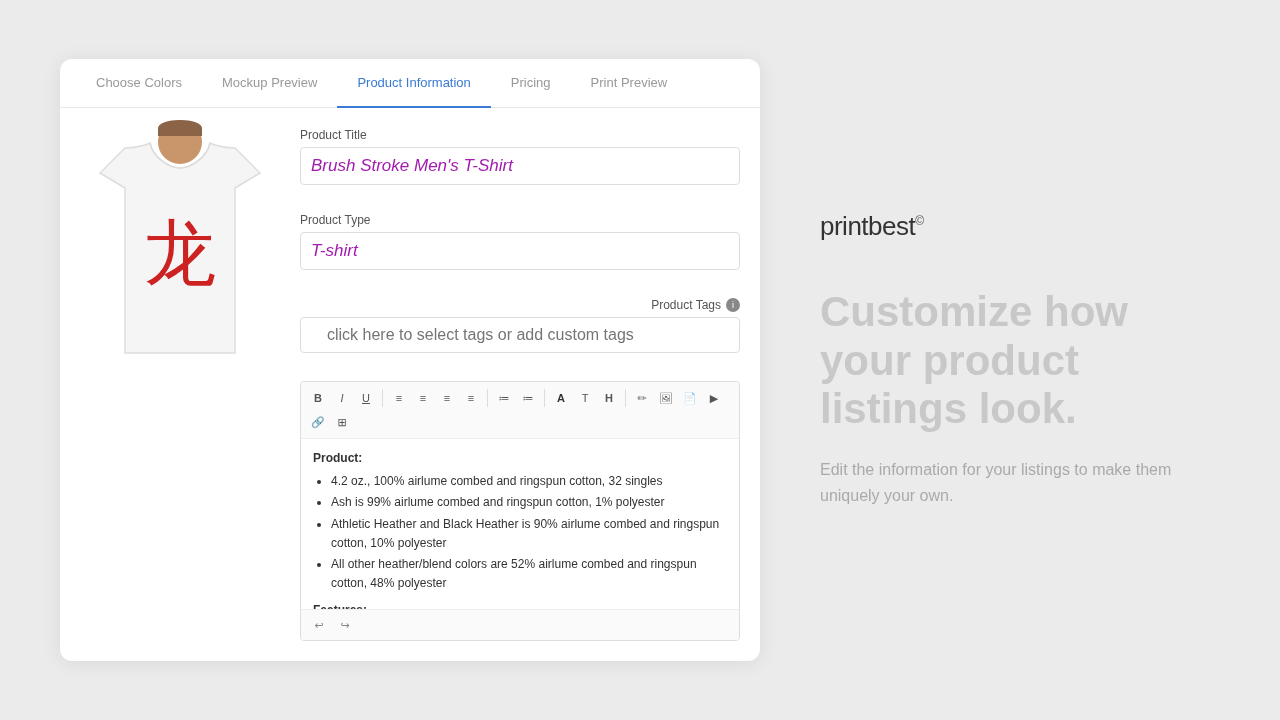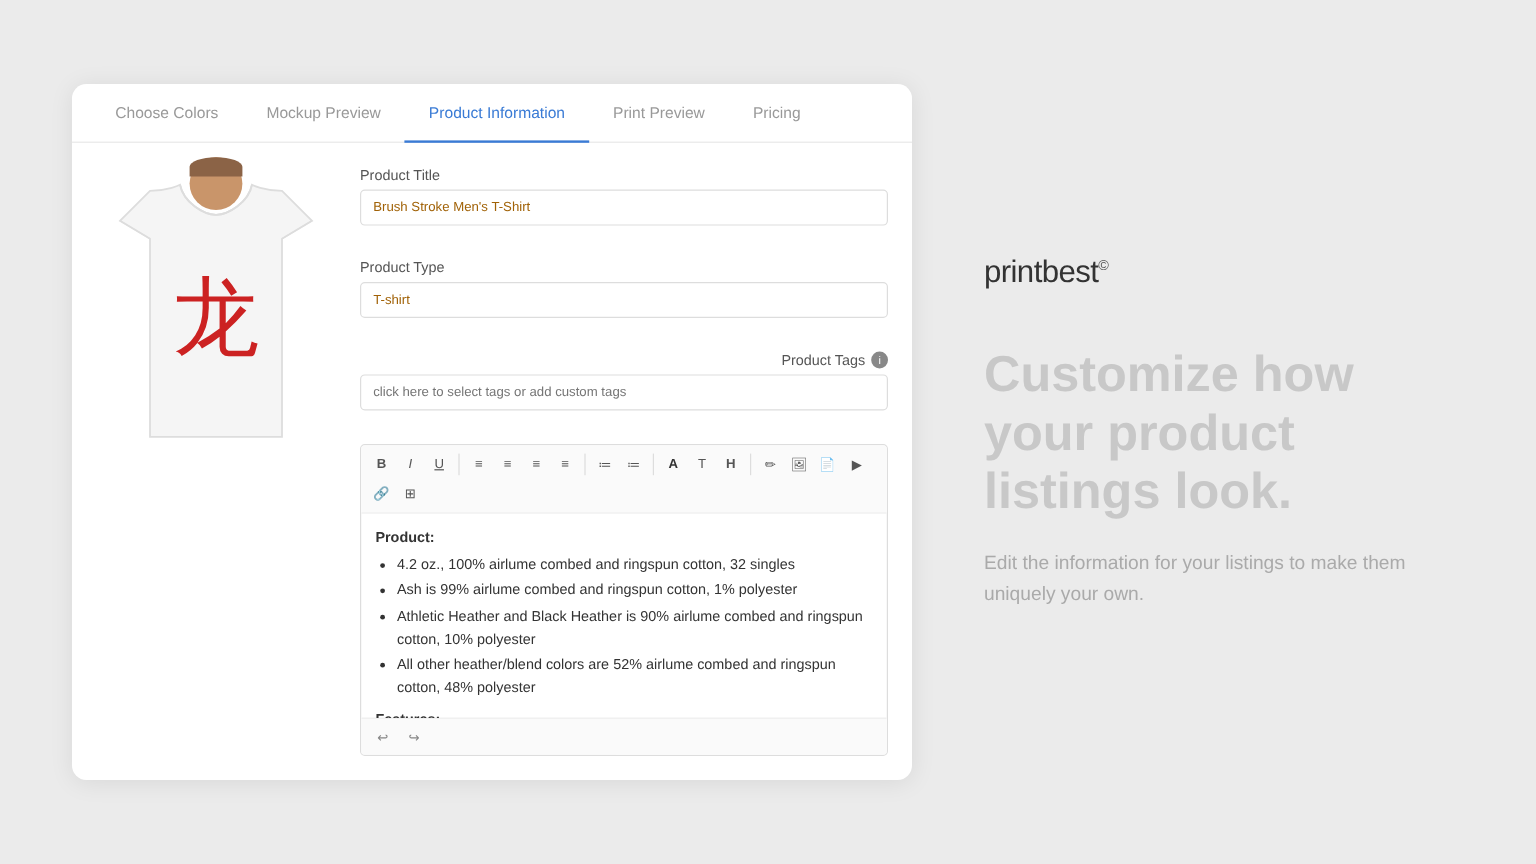--- a/index.html
+++ b/index.html
@@ -88,30 +88,31 @@
       font-weight: 500;
     }
     .form-group {
       display: flex;
       flex-direction: column;
     }
     .form-input {
       border: 1px solid #ddd;
       border-radius: 4px;
       padding: 8px 10px;
-      font-size: 11px;
-      color: #a16207;
+      font-size: 17px;
+      color: #a21caf;
       outline: none;
       background: #fff;
+      font-style: italic;
     }
     .tags-input {
       border: 1px solid #ddd;
       border-radius: 4px;
-      padding: 8px 10px;
-      font-size: 11px;
+      padding: 8px 26px;
+      font-size: 16px;
       color: #aaa;
       outline: none;
       background: #fff;
     }
     .label-with-icon {
       display: flex;
       align-items: center;
       gap: 5px;
       font-size: 12px;
       color: #555;
@@ -235,22 +236,22 @@
 <body>
 
 <div class="page-wrapper">
 
   <div class="card">
 
     <div class="tabs">
       <div class="tab">Choose Colors</div>
       <div class="tab">Mockup Preview</div>
       <div class="tab active">Product Information</div>
+      <div class="tab">Pricing</div>
       <div class="tab">Print Preview</div>
-      <div class="tab">Pricing</div>
     </div>
 
     <div class="card-body">
 
       <div class="product-image">
         <div class="tshirt-container">
           <svg class="tshirt-svg" viewBox="0 0 170 240" xmlns="http://www.w3.org/2000/svg">
 
             <path d="M55,10 C55,10 45,15 30,15 L5,40 L30,55 L30,220 L140,220 L140,55 L165,40 L140,15 C125,15 115,10 115,10 C112,25 95,35 85,35 C75,35 58,25 55,10 Z" fill="#f5f5f5" stroke="#ddd" stroke-width="1.5"></path>
 

